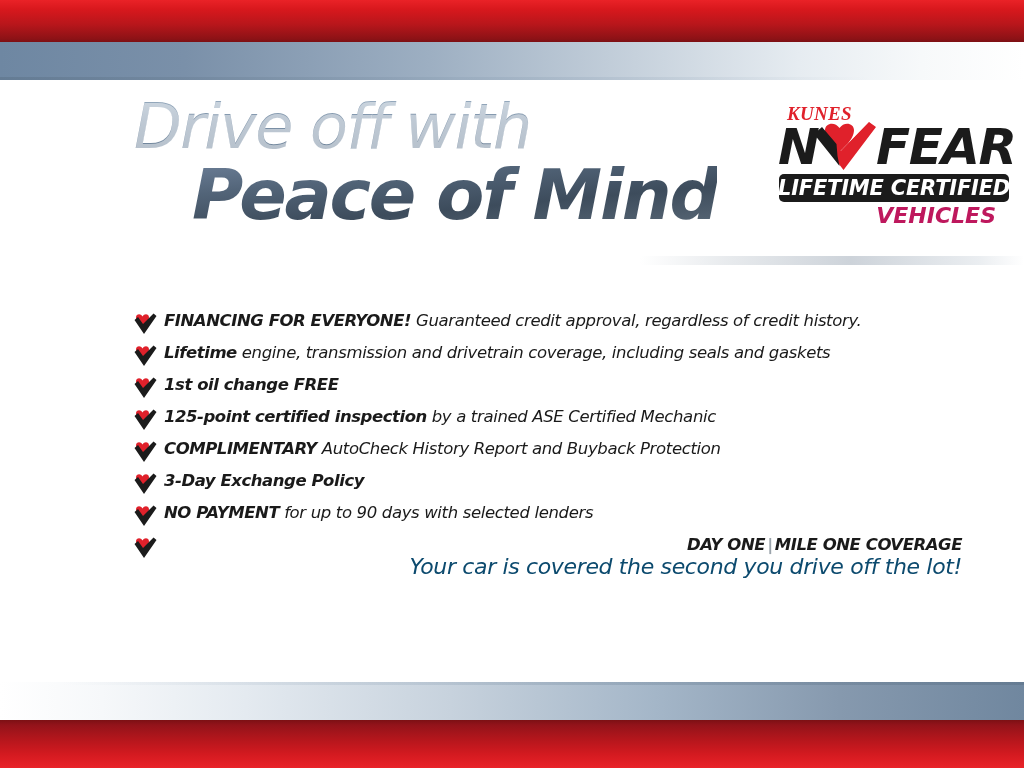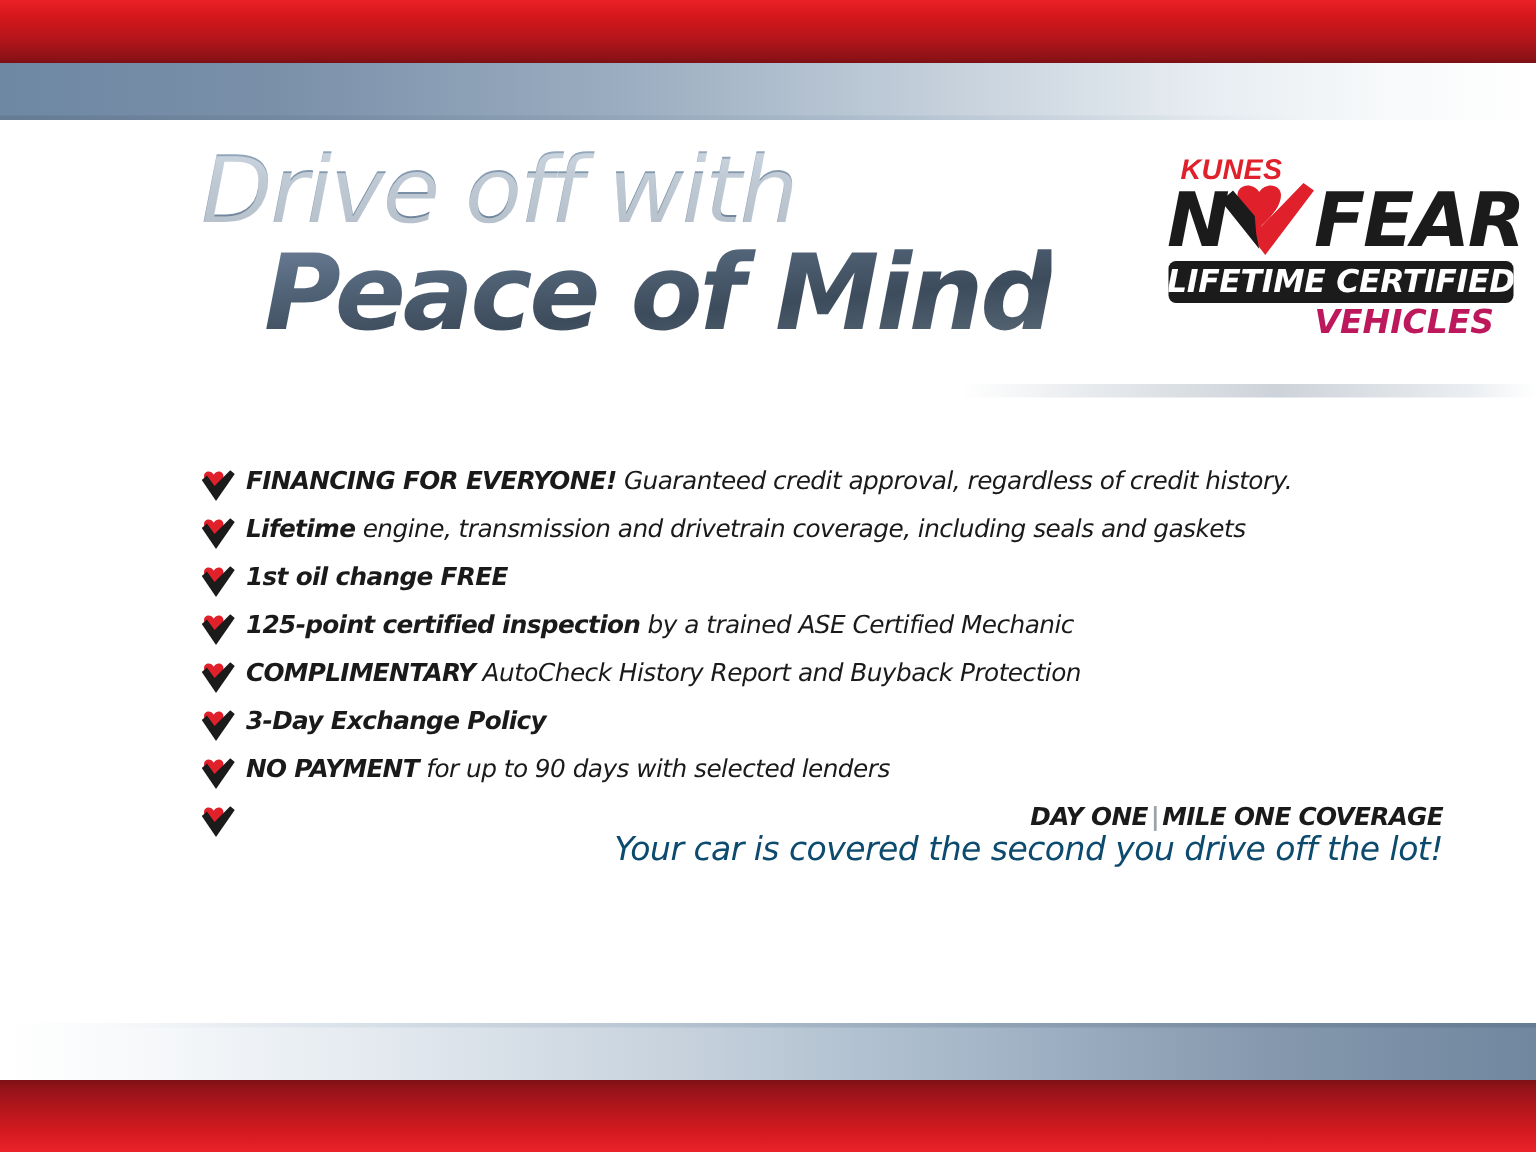--- a/index.html
+++ b/index.html
@@ -88,21 +88,21 @@
     letter-spacing: -1.5px;
     background: linear-gradient(180deg, #9aaec1 0%, #7e93a9 40%, #6a7f95 100%);
     -webkit-background-clip: text;
     background-clip: text;
     color: transparent;
     text-shadow: 0 1px 0 rgba(255,255,255,.5);
   }
   .headline-line2 {
     display: block;
     margin-top: 2px;
-    margin-left: 42px;
+    margin-left: 58px;
     font-family: "DejaVu Sans", sans-serif;
     font-style: italic;
     font-weight: bold;
     font-size: 70px;
     letter-spacing: -2.2px;
     background: linear-gradient(175deg, #6d8099 0%, #526478 30%, #3d4c5c 62%, #51606f 88%, #6b7c8d 100%);
     -webkit-background-clip: text;
     background-clip: text;
     color: transparent;
   }
@@ -122,21 +122,21 @@
     position: absolute;
     left: 776px;
     top: 24px;
     width: 236px;
     height: 126px;
   }
   .logo-kunes {
     position: absolute;
     left: 11px;
     top: 0px;
-    font-family: Liberation Sans, sans-serif;
+    font-family: Liberation Serif, serif;
     font-style: italic;
     font-weight: bold;
     font-size: 19px;
     letter-spacing: 0.3px;
     color: #e0212b;
     line-height: 1;
   }
   .logo-nofear {
     position: absolute;
     left: 0px;

